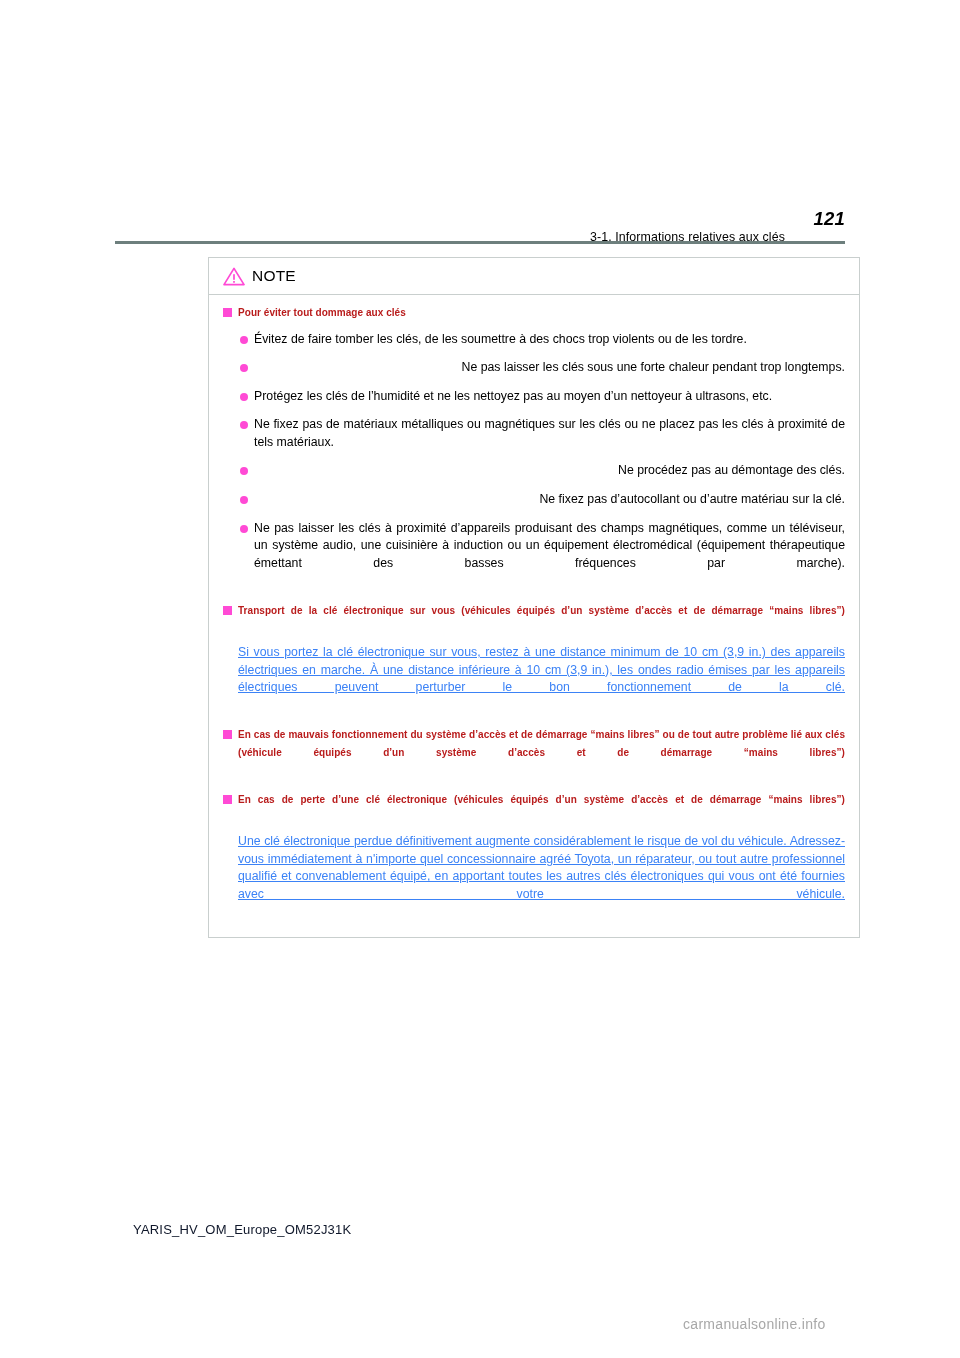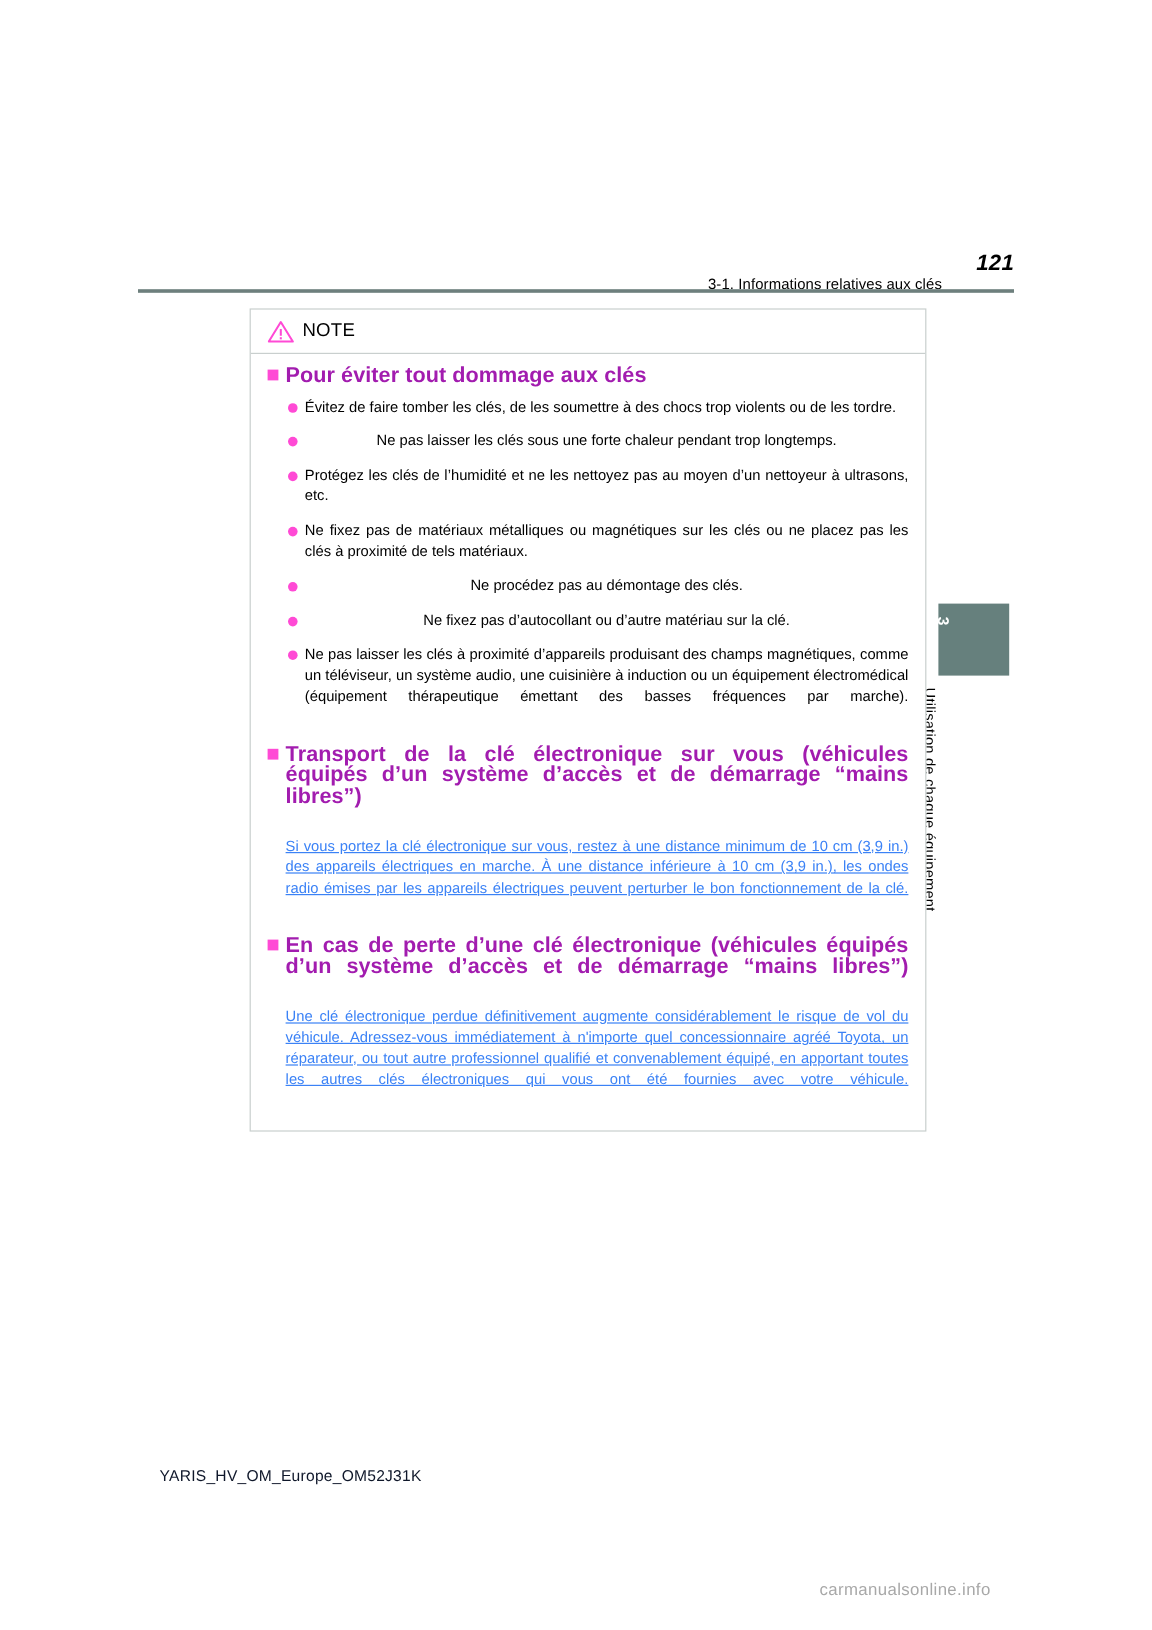--- a/index.html
+++ b/index.html
@@ -81,21 +81,21 @@
     transform: rotate(90deg);
     transform-origin: left top;
     letter-spacing: 0.2px;
   }
 
   
   #note-box {
     position: absolute;
     left: 208px;
     top: 257px;
-    width: 564px;
+    width: 652px;
     border: 1px solid #c9cfce;
     background: #ffffff;
     box-sizing: border-box;
   }
   #note-header {
     height: 37px;
     border-bottom: 1px solid #c9cfce;
     display: flex;
     align-items: center;
     padding-left: 14px;
@@ -114,27 +114,27 @@
     color: #000;
   }
   #note-body {
     padding: 9px 14px 16px 12px;
   }
 
   
   .sq-heading {
     position: relative;
     padding-left: 17px;
-    font-size: 18px;
+    font-size: 10px;
     font-weight: bold;
     line-height: 17.5px;
     text-align: justify;
     margin-top: 12px;
     letter-spacing: 0.05px;
-    color: #a21caf;
+    color: #b91c1c;
   }
   .sq-heading:first-child { margin-top: 0; }
   .sq-heading .marker {
     position: absolute;
     left: 2px;
     top: 4px;
     width: 9px;
     height: 9px;
     background: #ff4ad5;
   }
@@ -179,21 +179,21 @@
   
   .jtext {
     text-align: justify;
     text-justify: inter-word;
   }
   .jtext::after {
     content: "";
     display: inline-block;
     width: 100%;
   }
-  .nojust { text-align: center; }
+  .nojust { text-align: right; }
 
   
   #footer-code {
     position: absolute;
     left: 133px;
     top: 1222px;
     font-size: 13px;
     letter-spacing: 0.2px;
     color: #0f172a;
   }
@@ -260,20 +260,23 @@
       </li>
     </ul>
 
     <div class="sq-heading">
       <span class="marker"></span><span class="jtext">Transport de la clé électronique sur vous (véhicules équipés d’un système d’accès et de démarrage “mains libres”)</span>
     </div>
     <div class="note-para">
       <span class="jtext">Si vous portez la clé électronique sur vous, restez à une distance minimum de 10 cm (3,9 in.) des appareils électriques en marche. À une distance inférieure à 10 cm (3,9 in.), les ondes radio émises par les appareils électriques peuvent perturber le bon fonctionnement de la clé.</span>
     </div>
 
+    <div class="sq-heading">
+      <span class="marker"></span><span class="jtext">En cas de mauvais fonctionnement du système d’accès et de démarrage “mains libres” ou de tout autre problème lié aux clés (véhicule équipés d’un système d’accès et de démarrage “mains libres”)</span>
+    </div>
 
     <div class="sq-heading">
       <span class="marker"></span><span class="jtext">En cas de perte d’une clé électronique (véhicules équipés d’un système d’accès et de démarrage “mains libres”)</span>
     </div>
     <div class="note-para">
       <span class="jtext">Une clé électronique perdue définitivement augmente considérablement le risque de vol du véhicule. Adressez-vous immédiatement à n'importe quel concessionnaire agréé Toyota, un réparateur, ou tout autre professionnel qualifié et convenablement équipé, en apportant toutes les autres clés électroniques qui vous ont été fournies avec votre véhicule.</span>
     </div>
 
   </div>
 </div>

